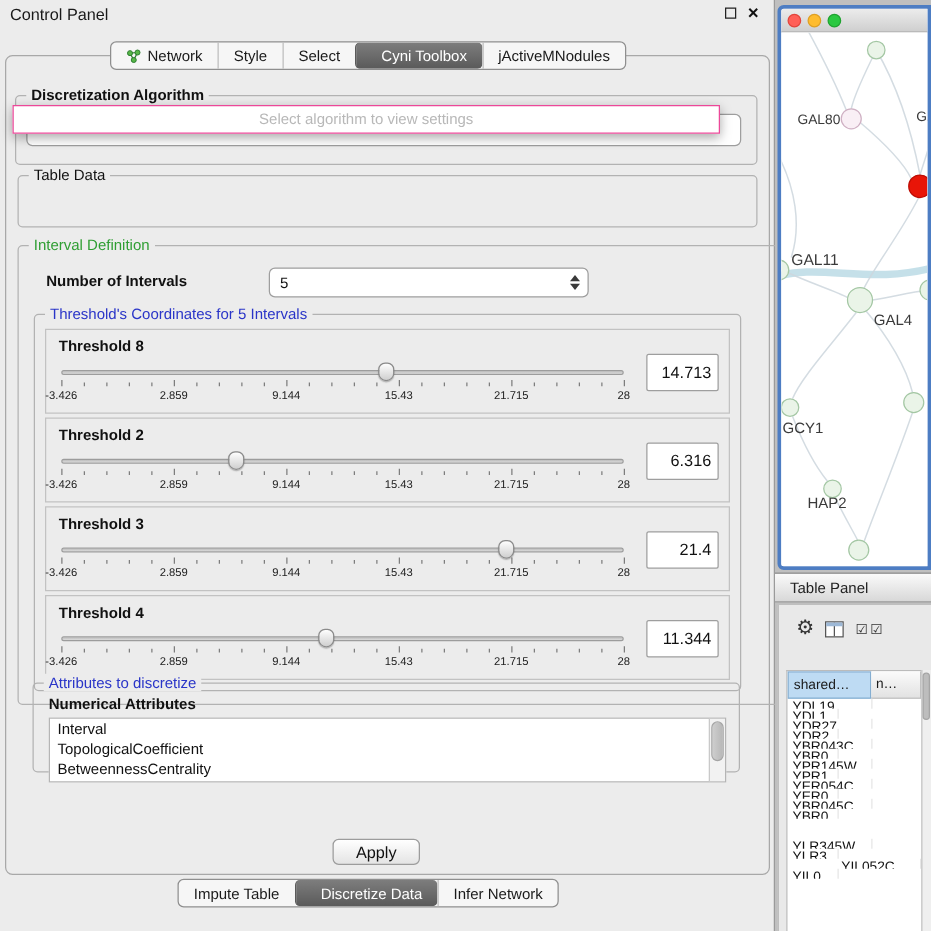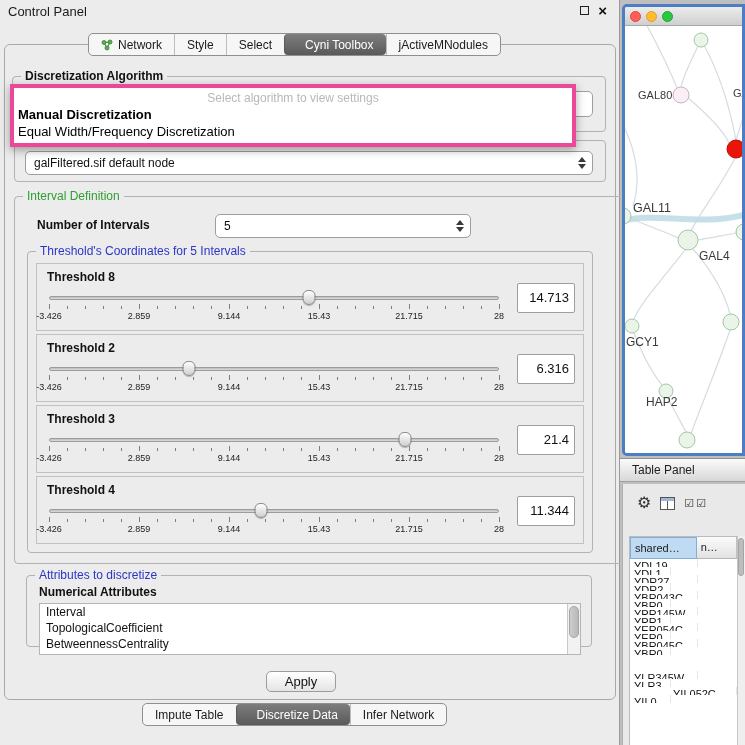--- a/index.html
+++ b/index.html
@@ -32,21 +32,21 @@
 
   .combo{position:absolute;background:#fff;border:1px solid #9e9e9e;border-radius:5px;font-size:12px;color:#111;display:flex;align-items:center;padding:0 8px;}
   .stepper{position:absolute;right:6px;top:50%;transform:translateY(-50%);display:flex;flex-direction:column;gap:2px;}
   .stepper i{display:block;width:0;height:0;border-left:4px solid transparent;border-right:4px solid transparent;}
   .stepper .up{border-bottom:5px solid #3a3a3a;}
   .stepper .down{border-top:5px solid #3a3a3a;}
 
   #group-algorithm{left:12px;top:76px;width:594px;height:56px;}
   #algo-combo{left:8px;top:14px;width:572px;height:26px;}
 
-  .algo-popup{position:absolute;left:10px;top:84px;width:566px;background:#fff;border:4px solid #ec4899;box-shadow:0 3px 9px rgba(0,0,0,.35);z-index:30;padding:2px 0 3px;}
+  .algo-popup{position:absolute;left:10px;top:84px;width:566px;background:#fff;border:1px solid #ec4899;box-shadow:0 3px 9px rgba(0,0,0,.35);z-index:30;padding:2px 0 3px;}
   .algo-placeholder{font-size:12px;color:#b8b8b8;text-align:center;padding:1px 0;}
   .algo-item{font-size:13px;color:#000;padding:1px 4px;}
   .algo-item.first{font-weight:bold;}
 
   #group-table-data{left:14px;top:140px;width:592px;height:42px;}
   #table-data-combo{left:10px;top:10px;width:568px;height:24px;}
 
   #group-interval{left:14px;top:196px;width:696px;height:368px;}
   .ni-label{position:absolute;left:22px;top:21px;font-size:12px;font-weight:bold;color:#111;}
   #ni-combo{left:200px;top:17px;width:256px;height:24px;}
@@ -59,21 +59,21 @@
   .slider{position:absolute;left:12px;right:84px;top:26px;height:38px;}
   .track{position:absolute;left:0;right:0;top:6px;height:4px;background:linear-gradient(#bdbdbd,#dcdcdc);border:1px solid #9c9c9c;border-radius:2px;}
   .thumb{position:absolute;top:0;width:13px;height:15px;background:linear-gradient(#fefefe,#cfcfcf);border:1px solid #8a8a8a;border-radius:6px 6px 7px 7px;transform:translateX(-50%);box-shadow:0 1px 1px rgba(0,0,0,.25);}
   .ticks{position:absolute;left:0;right:0;top:14px;height:6px;}
   .ticks i{position:absolute;width:1px;background:#7d7d7d;}
   .ticks i.minor{height:3px;top:2px;}
   .ticks i.major{height:5px;top:0;}
   .scale-labels{position:absolute;left:0;right:0;top:21px;height:11px;}
   .scale-labels span{position:absolute;transform:translateX(-50%);font-size:9px;color:#222;white-space:nowrap;}
 
-  #group-attributes{left:26px;top:575px;width:566px;height:72px;}
+  #group-attributes{left:26px;top:546px;width:566px;height:72px;}
   .na-label{position:absolute;left:12px;top:9px;font-size:12px;font-weight:bold;color:#111;}
   .listbox{position:absolute;left:12px;top:27px;width:542px;height:52px;background:#fff;border:1px solid #b5b5b5;overflow:hidden;}
   .attr-item{font-size:12px;color:#111;line-height:16px;padding:0 6px;white-space:nowrap;}
   .list-scroll{position:absolute;right:0;top:0;bottom:0;width:13px;background:#f2f2f2;border-left:1px solid #c9c9c9;}
   .list-thumb{position:absolute;left:1px;top:2px;width:10px;height:32px;background:linear-gradient(90deg,#cecece,#b8b8b8);border:1px solid #a5a5a5;border-radius:5px;}
 
   .apply-btn{position:absolute;left:266px;top:671px;width:70px;height:21px;background:linear-gradient(#ffffff,#e4e4e4);border:1px solid #9c9c9c;border-radius:5px;font-size:13px;color:#111;text-align:center;line-height:19px;z-index:5;}
 
   
   .right-side{position:absolute;left:620px;top:0;width:125px;height:745px;background:#bfbfbf;}
@@ -145,35 +145,24 @@
         </div>
       </div>
 
     <div class="group" id="group-algorithm">
       <span class="group-title gt-black">Discretization Algorithm</span>
       <div class="combo" id="algo-combo"></div>
     </div>
 
     <div class="algo-popup">
       <div class="algo-placeholder">Select algorithm to view settings</div>
-      <div id="algo-options">
-          <div class="algo-item first">Manual Discretization</div>
-          <div class="algo-item">Equal Width/Frequency Discretization</div>
-        </div>
     </div>
 
     <div class="group" id="group-table-data">
       <span class="group-title gt-black" style="font-weight:normal">Table Data</span>
-      <div class="combo" id="table-data-combo">
-        <span>galFiltered.sif default node</span>
-        <span class="stepper">
-            <i class="up"></i>
-            <i class="down"></i>
-          </span>
-      </div>
     </div>
 
     <div class="group" id="group-interval">
       <span class="group-title gt-green">Interval Definition</span>
       <span class="ni-label">Number of Intervals</span>
       <div class="combo" id="ni-combo">
         <span>5</span>
         <span class="stepper">
             <i class="up"></i>
             <i class="down"></i>

